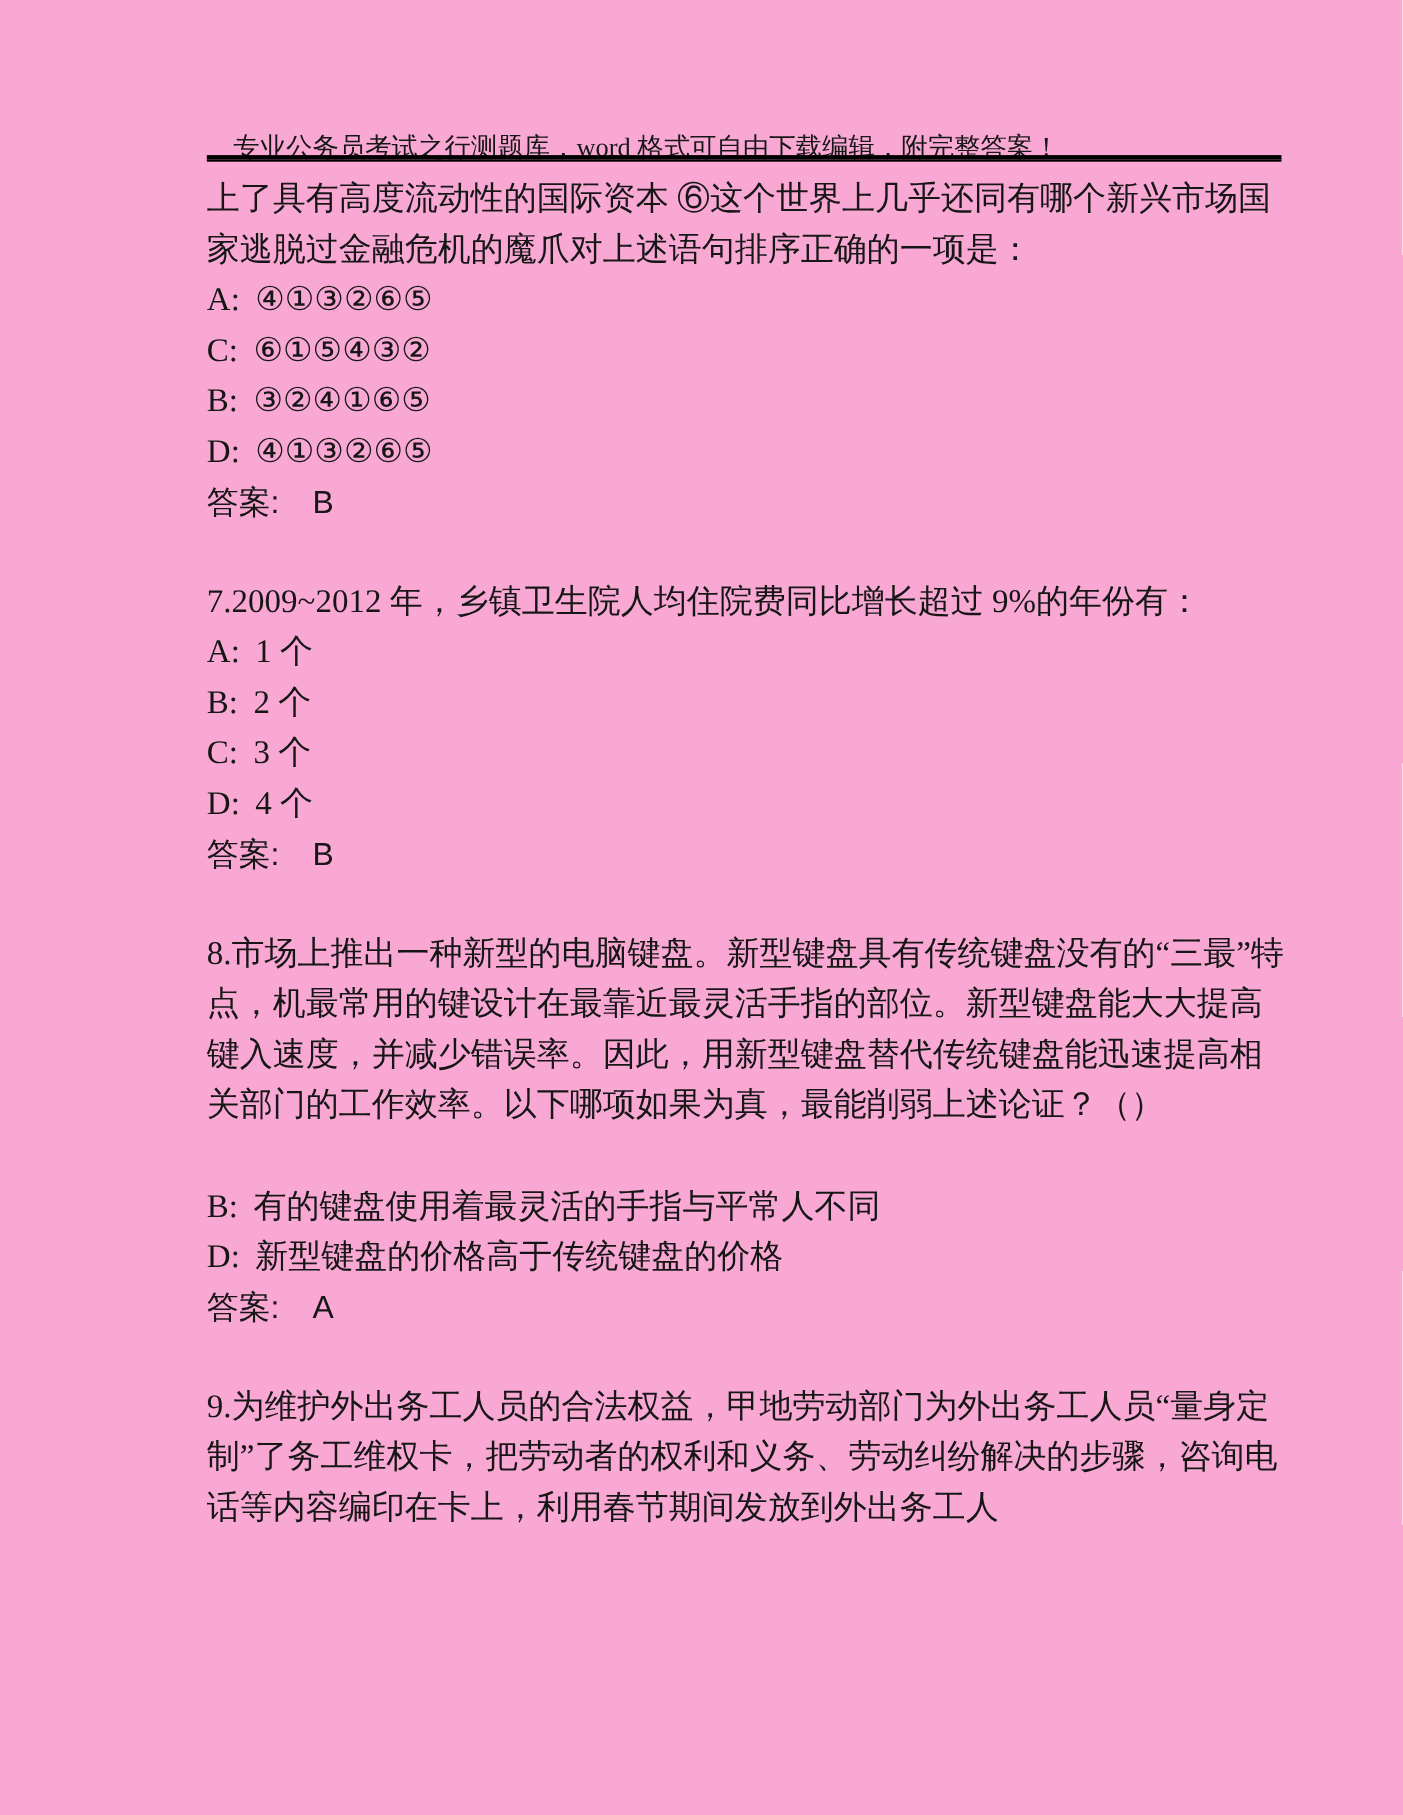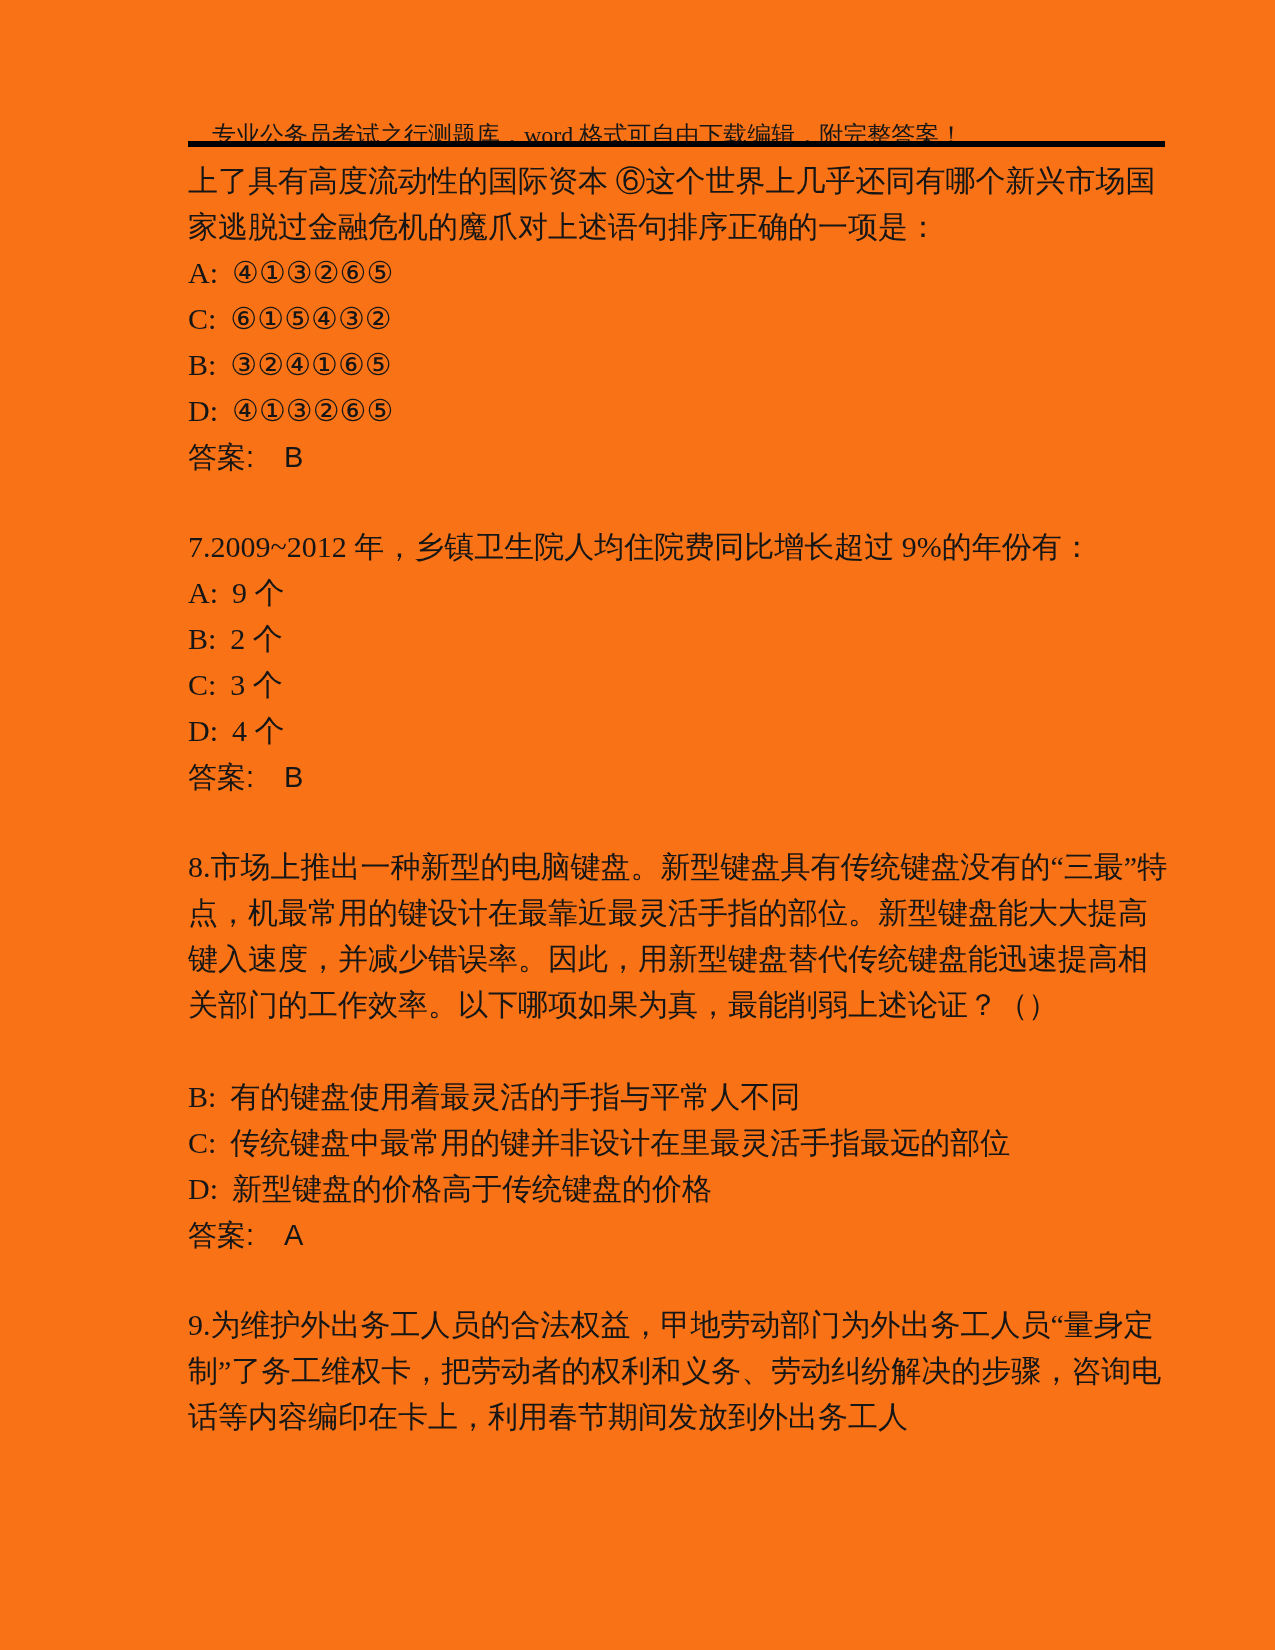--- a/index.html
+++ b/index.html
@@ -4,21 +4,21 @@
 <style>
   * { margin: 0; padding: 0; box-sizing: border-box; }
   html, body { background: #ffffff; }
   body {
     width: 1275px;
     height: 1650px;
     position: relative;
     color: #161616;
     font-family: "Liberation Serif", "DejaVu Serif", serif;
   }
-  .page { position: absolute; inset: 0; background: #f97316; overflow: hidden; }
+  .page { position: absolute; inset: 0; background: #f9a8d4; overflow: hidden; }
 
   .doc-header {
     position: absolute;
     left: 188px;
     top: 66px;
     width: 980px;
     font-size: 24px;
     line-height: 46px;
     white-space: pre-wrap;
   }
@@ -71,31 +71,30 @@
       <p class="line stem stem-l2">上了具有高度流动性的国际资本 ⑥这个世界上几乎还同有哪个新兴市场国家逃脱过金融危机的魔爪对上述语句排序正确的一项是：</p>
       <p class="line opt"><span class="opt-label">A:</span><span>④①③②⑥⑤</span></p>
       <p class="line opt"><span class="opt-label">C:</span><span>⑥①⑤④③②</span></p>
       <p class="line opt"><span class="opt-label">B:</span><span>③②④①⑥⑤</span></p>
       <p class="line opt"><span class="opt-label">D:</span><span>④①③②⑥⑤</span></p>
       <p class="line answer"><span class="ans-label">答案:</span><span>B</span></p>
     </div>
 
     <div class="block">
       <p class="line stem stem-l1">7.2009~2012 年，乡镇卫生院人均住院费同比增长超过 9%的年份有：</p>
-      <p class="line opt"><span class="opt-label">A:</span><span>9 个</span></p>
+      <p class="line opt"><span class="opt-label">A:</span><span>1 个</span></p>
       <p class="line opt"><span class="opt-label">B:</span><span>2 个</span></p>
       <p class="line opt"><span class="opt-label">C:</span><span>3 个</span></p>
       <p class="line opt"><span class="opt-label">D:</span><span>4 个</span></p>
       <p class="line answer"><span class="ans-label">答案:</span><span>B</span></p>
     </div>
 
     <div class="block">
       <p class="line stem stem-l5">8.市场上推出一种新型的电脑键盘。新型键盘具有传统键盘没有的“三最”特点，机最常用的键设计在最靠近最灵活手指的部位。新型键盘能大大提高键入速度，并减少错误率。因此，用新型键盘替代传统键盘能迅速提高相关部门的工作效率。以下哪项如果为真，最能削弱上述论证？（）</p>
       <p class="line opt"><span class="opt-label">B:</span><span>有的键盘使用着最灵活的手指与平常人不同</span></p>
-      <p class="line opt"><span class="opt-label">C:</span><span>传统键盘中最常用的键并非设计在里最灵活手指最远的部位</span></p>
       <p class="line opt"><span class="opt-label">D:</span><span>新型键盘的价格高于传统键盘的价格</span></p>
       <p class="line answer"><span class="ans-label">答案:</span><span>A</span></p>
     </div>
 
     <div class="block">
       <p class="line stem stem-l3">9.为维护外出务工人员的合法权益，甲地劳动部门为外出务工人员“量身定制”了务工维权卡，把劳动者的权利和义务、劳动纠纷解决的步骤，咨询电话等内容编印在卡上，利用春节期间发放到外出务工人</p>
     </div>
 
   </div>
 </div>

